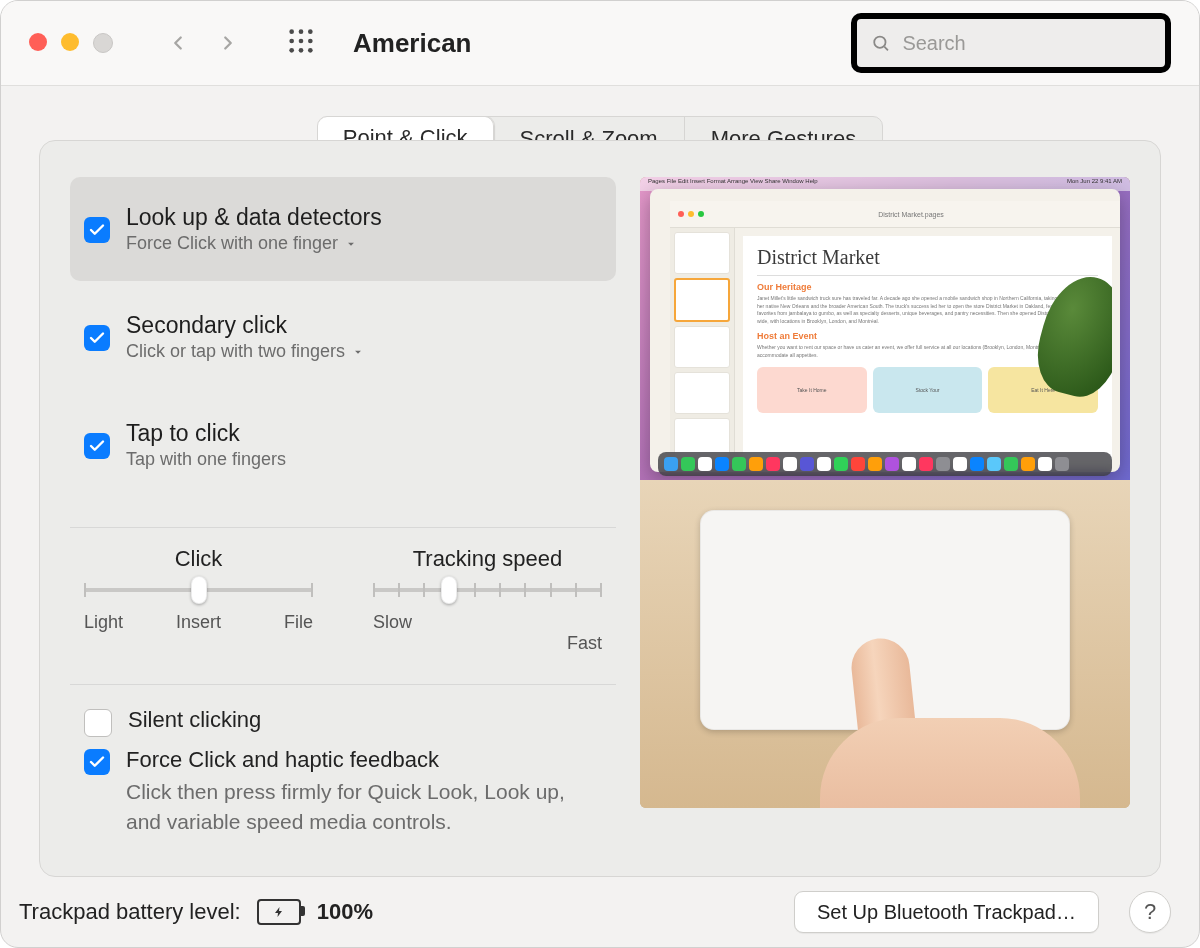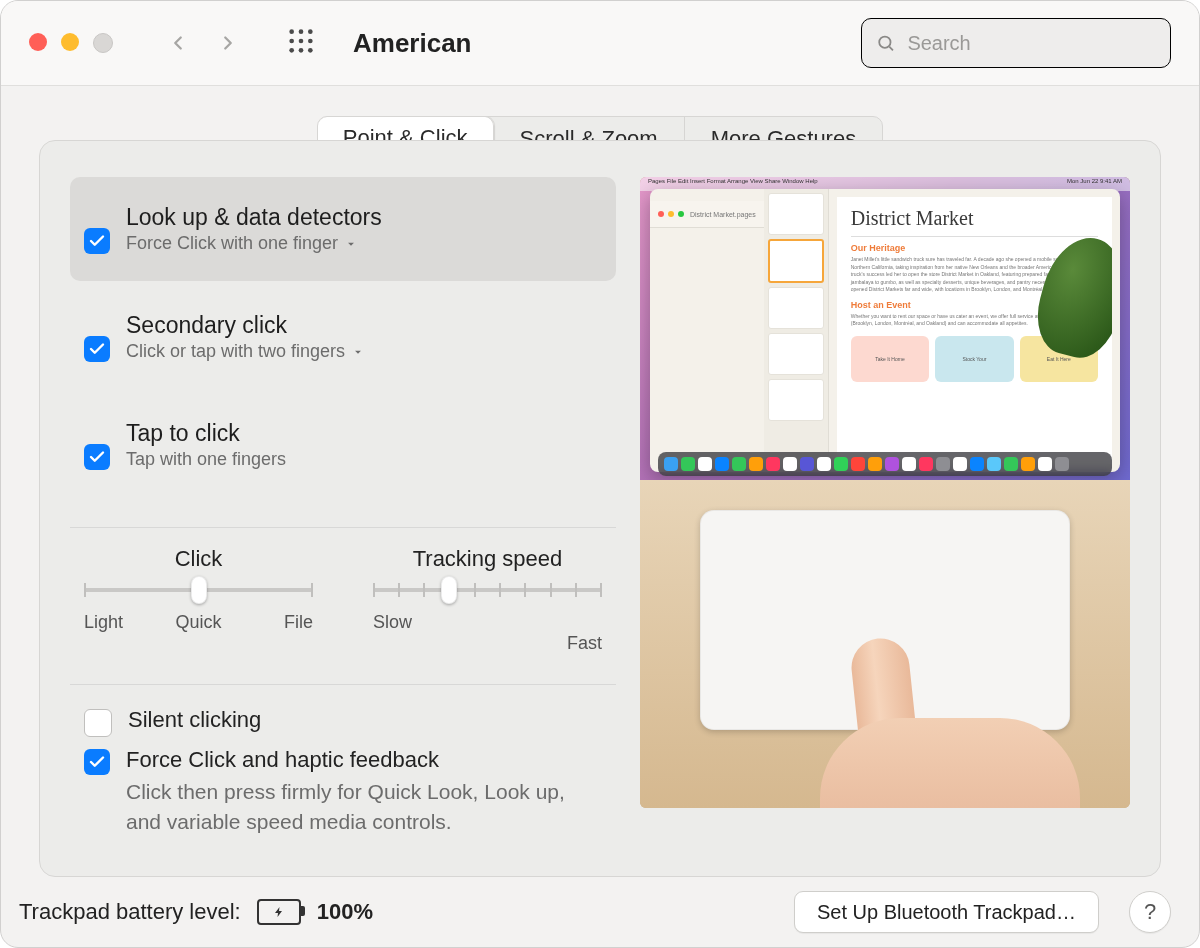--- a/index.html
+++ b/index.html
@@ -55,21 +55,21 @@
   .grid-icon svg{width:28px;height:28px;}
   .title{font-size:26px;font-weight:700;margin-left:14px;}
   .toolbar-spacer{flex:1;}
   .search{
     height:48px;width:280px;
     background:var(--search-bg);
     border-radius:10px;
     display:flex;align-items:center;
     padding:0 14px;gap:10px;
     color:#8a8987;
-    border:1px solid #000000;
+    border:6px solid #000000;
   }
   .search input{
     border:none;background:transparent;outline:none;
     font-size:20px;color:#333;width:100%;
   }
   .search input::placeholder{color:#9a9997;}
   .search svg{width:22px;height:22px;}
 
   
   .content{flex:1;display:flex;flex-direction:column;}
@@ -111,21 +111,21 @@
     padding:36px 30px 30px 30px;
     display:flex;
     gap:24px;
     flex:0 0 auto;
   }
   .left{flex:1 1 0;min-width:0;}
   .right{flex:0 0 490px;}
 
   
   .opt{
-    display:flex;align-items:flex-end;gap:16px;
+    display:flex;align-items:center;gap:16px;
     padding:27px 14px;border-radius:10px;
   }
   .opt.highlight{background:#dbdad8;}
   .opt + .opt{margin-top:4px;}
   .cbx{
     width:26px;height:26px;border-radius:6px;flex:0 0 auto;
     display:flex;align-items:center;justify-content:center;
     margin-top:2px;
   }
   .cbx.on{background:var(--blue);}
@@ -176,22 +176,23 @@
   }
   .preview-top{
     flex:0 0 48%;
     background:linear-gradient(135deg,#e498c9 0%,#b070b6 40%,#6f6ad0 100%);
     position:relative;
   }
   .mac-window{
     position:absolute;inset:12px 10px 8px 10px;
     background:#f4f1ea;border-radius:8px;
     box-shadow:0 6px 20px rgba(0,0,0,.3);
-    display:flex;flex-direction:row;
+    display:flex;flex-direction:column;
     overflow:hidden;
+    padding-left:20px;
   }
   .mac-menubar{position:absolute;top:0;left:0;right:0;height:12px;background:rgba(255,255,255,.55);font-size:6px;color:#333;padding:1px 8px;display:flex;justify-content:space-between;}
   .mac-toolbar{height:26px;background:#f7f4ee;border-bottom:1px solid #e0ddd5;display:flex;align-items:center;padding:0 8px;gap:6px;margin-top:12px;}
   .mini-dots{display:flex;gap:4px;}
   .mini-dots span{width:6px;height:6px;border-radius:50%;}
   .mini-dots span:nth-child(1){background:#ff5f57;}
   .mini-dots span:nth-child(2){background:#febc2e;}
   .mini-dots span:nth-child(3){background:#28c840;}
   .mac-body{flex:1;display:flex;}
   .thumbs{width:56px;background:#efece4;border-right:1px solid #e0ddd5;display:flex;flex-direction:column;gap:4px;padding:4px;}
@@ -382,21 +383,21 @@
               <div class="track"></div>
               <div class="ticks">
                   <span></span>
                   <span></span>
                   <span></span>
                 </div>
               <div class="knob" style="left:50%"></div>
             </div>
             <div class="slider-labels three">
               <span>Light</span>
-              <span>Quick</span>
+              <span>Insert</span>
               <span>File</span>
             </div>
           </div>
 
           <div class="slider-block">
             <div class="slider-title">Tracking speed</div>
             <div class="slider">
               <div class="track"></div>
               <div class="ticks">
                   <span></span>

